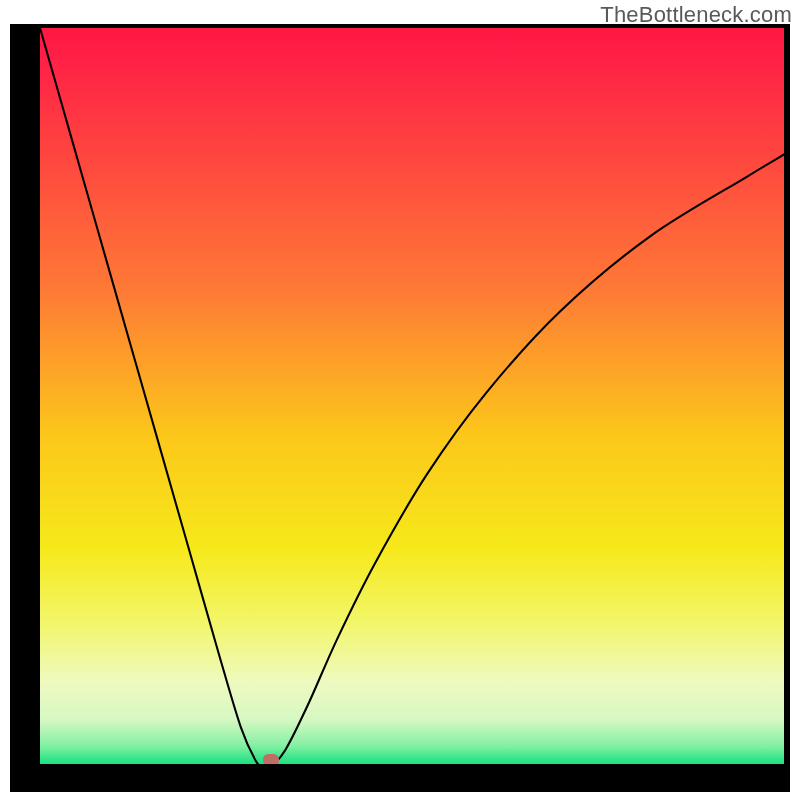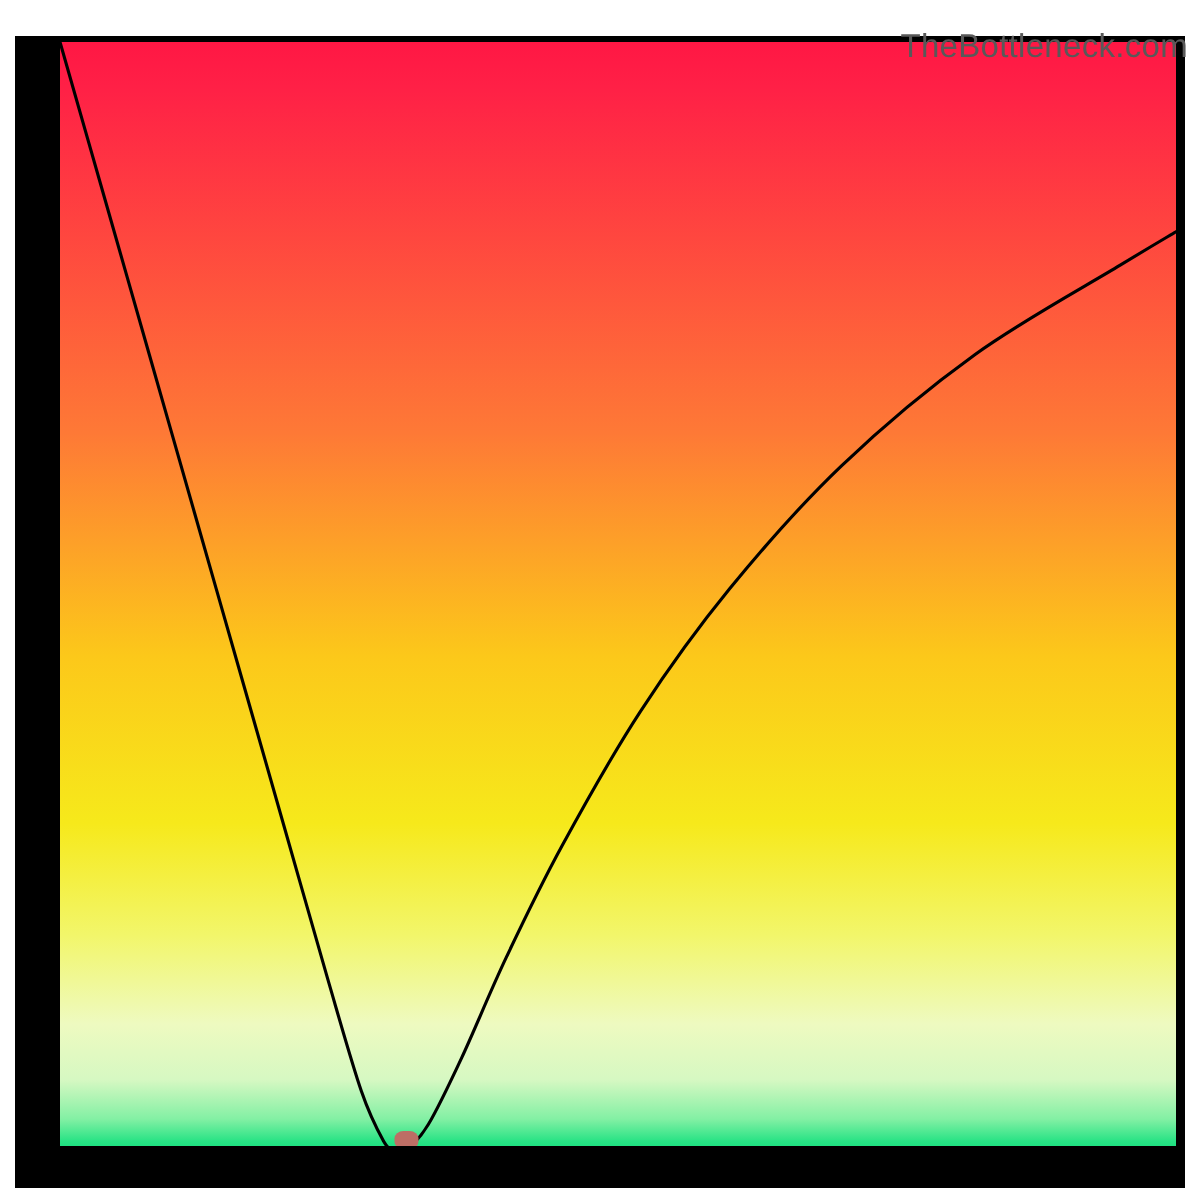--- a/index.html
+++ b/index.html
@@ -11,21 +11,21 @@
     font-family: Arial, Helvetica, sans-serif;
     overflow: hidden;
   }
   .wrap {
     position: relative;
     width: 800px;
     height: 800px;
   }
   .watermark {
     position: absolute;
-    top: 18px;
+    top: 2px;
     right: 8px;
     color: #595959;
     font-size: 22px;
     letter-spacing: 0.2px;
     font-weight: 400;
     z-index: 5;
   }
   .chart-outer {
     position: absolute;
     left: 10px;

